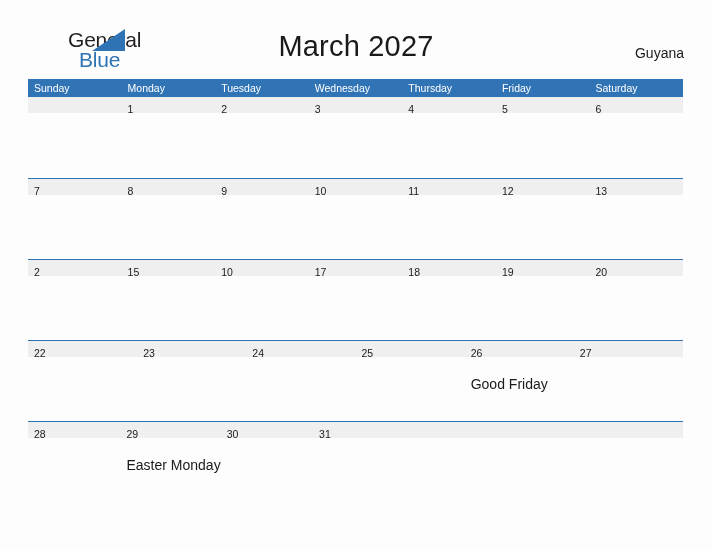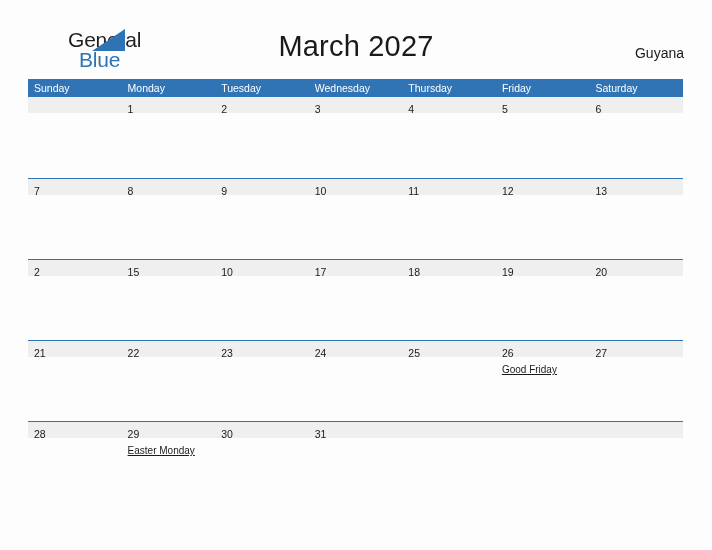--- a/index.html
+++ b/index.html
@@ -152,27 +152,26 @@
   }
   .daynum {
     position: relative;
     font-size: 10.5px;
     color: #1A1A1A;
     line-height: 14px;
     z-index: 2;
   }
   .event {
     position: relative;
-    margin-top: 3px;
-    font-size: 10px;
+    margin-top: 17px;
+    font-size: 14px;
     color: #1A1A1A;
     line-height: 12px;
     z-index: 2;
     white-space: nowrap;
-    text-decoration: underline;
   }
 </style>
 </head>
 <body>
 
 <div class="page">
 
   <div class="topbar">
 
     <div class="logo">
@@ -295,24 +294,20 @@
           <span class="cell-band"></span>
           <span class="daynum">20</span>
         </div>
       </div>
     </div>
 
     <div class="week">
       <div class="week-cells">
         <div class="cell">
           <span class="cell-band"></span>
-          <span class="daynum">21</span>
-        </div>
-        <div class="cell">
-          <span class="cell-band"></span>
           <span class="daynum">22</span>
         </div>
         <div class="cell">
           <span class="cell-band"></span>
           <span class="daynum">23</span>
         </div>
         <div class="cell">
           <span class="cell-band"></span>
           <span class="daynum">24</span>
         </div>

